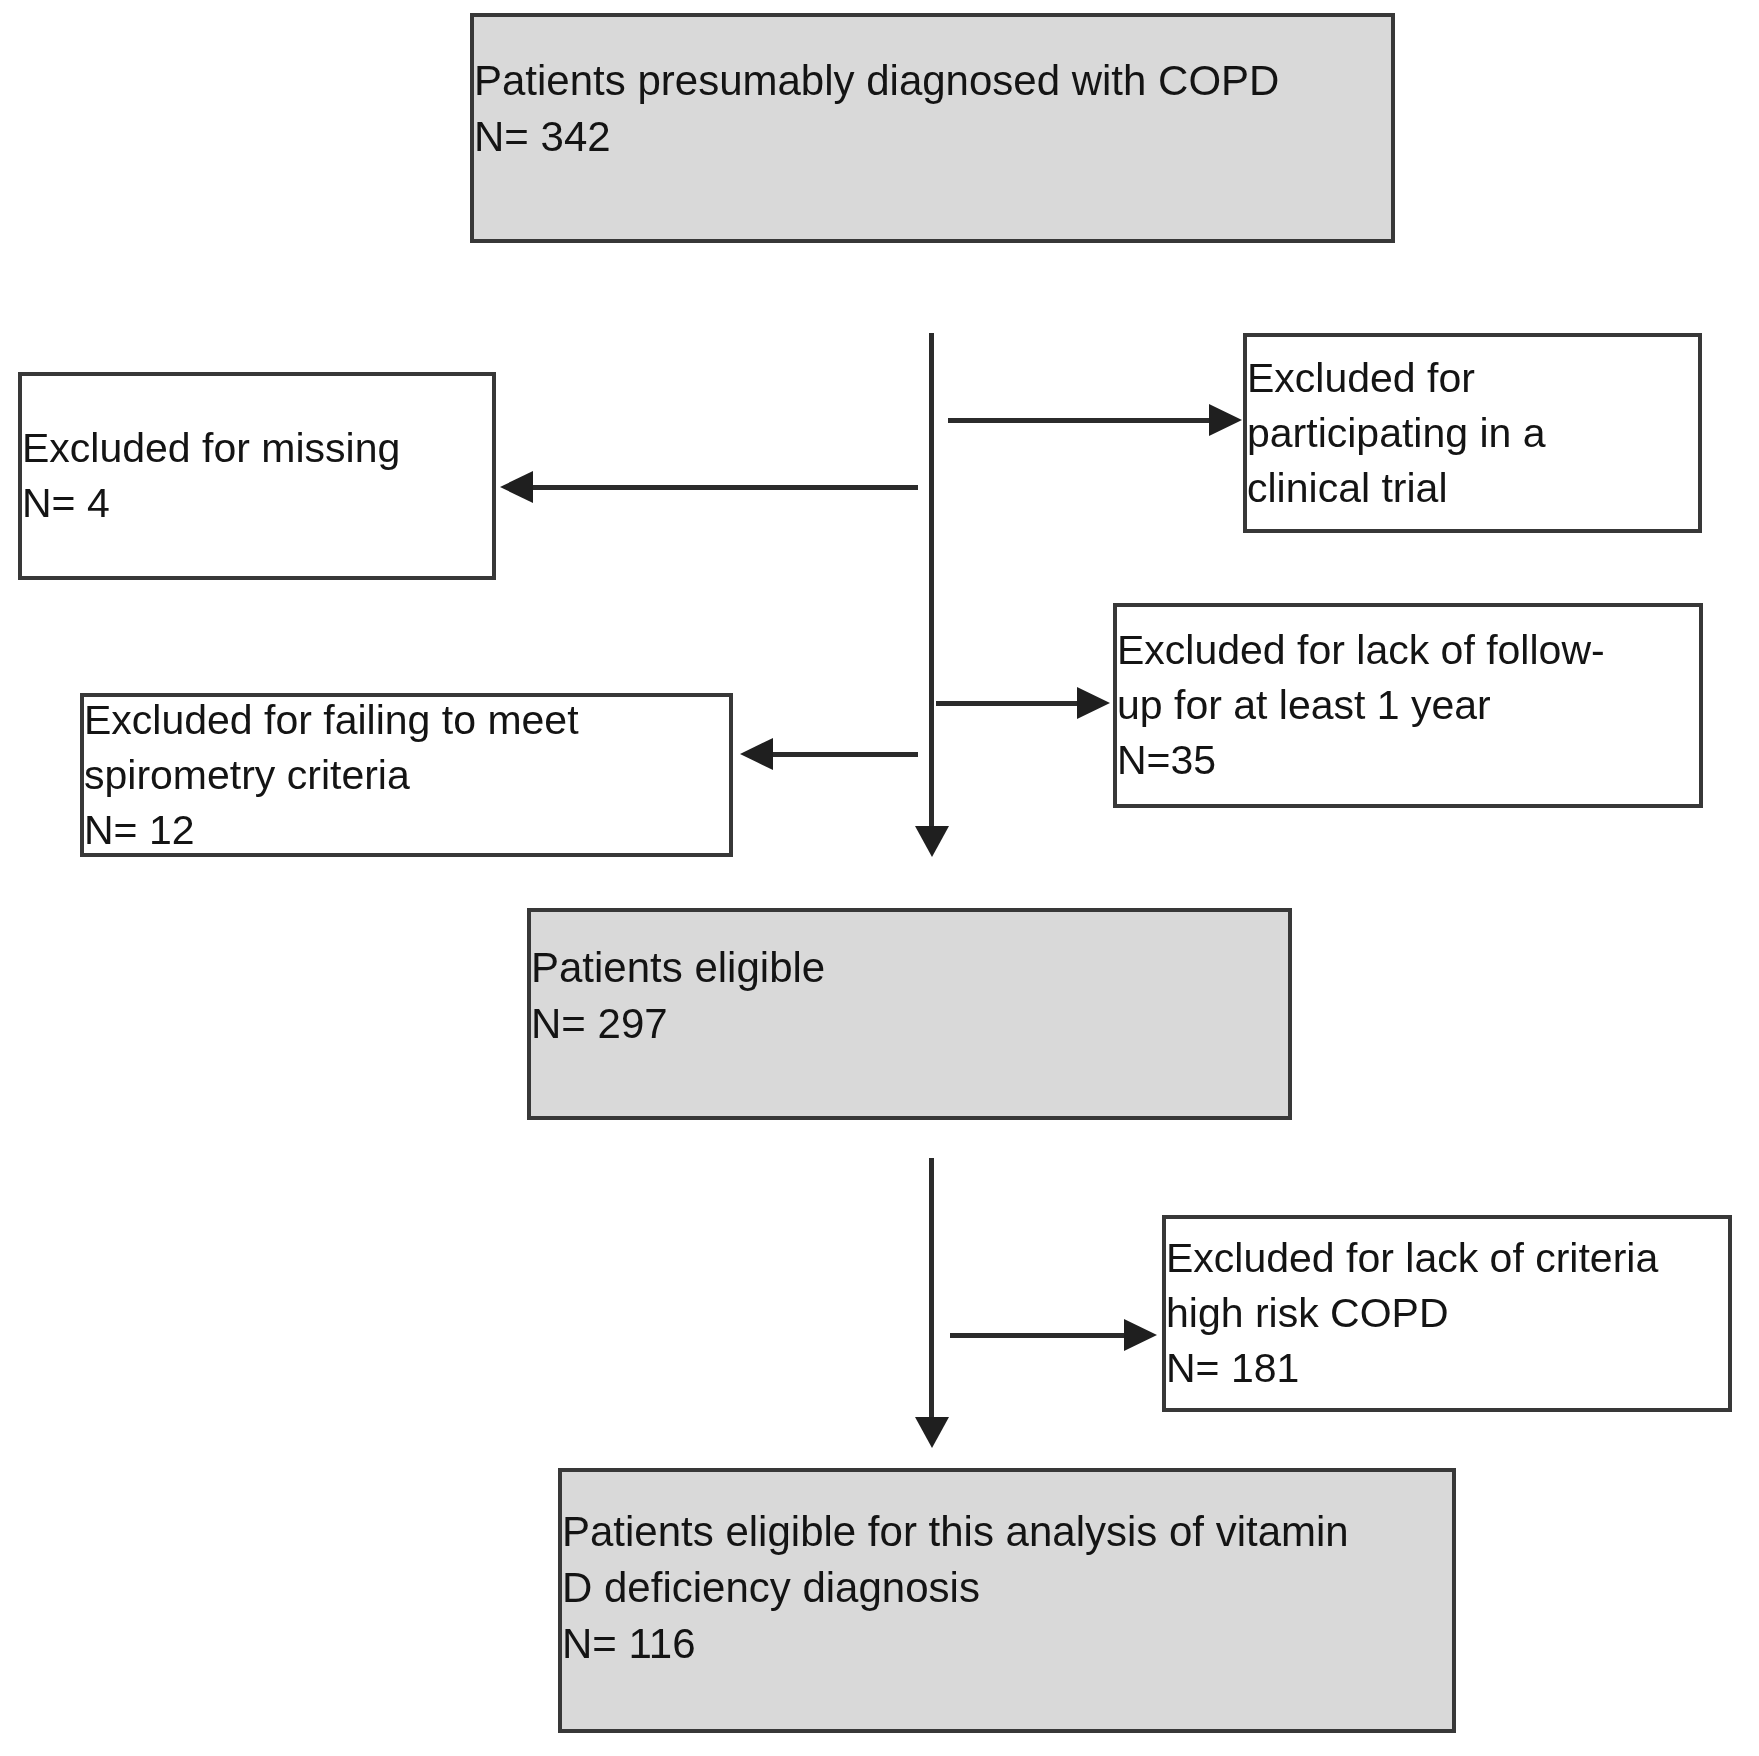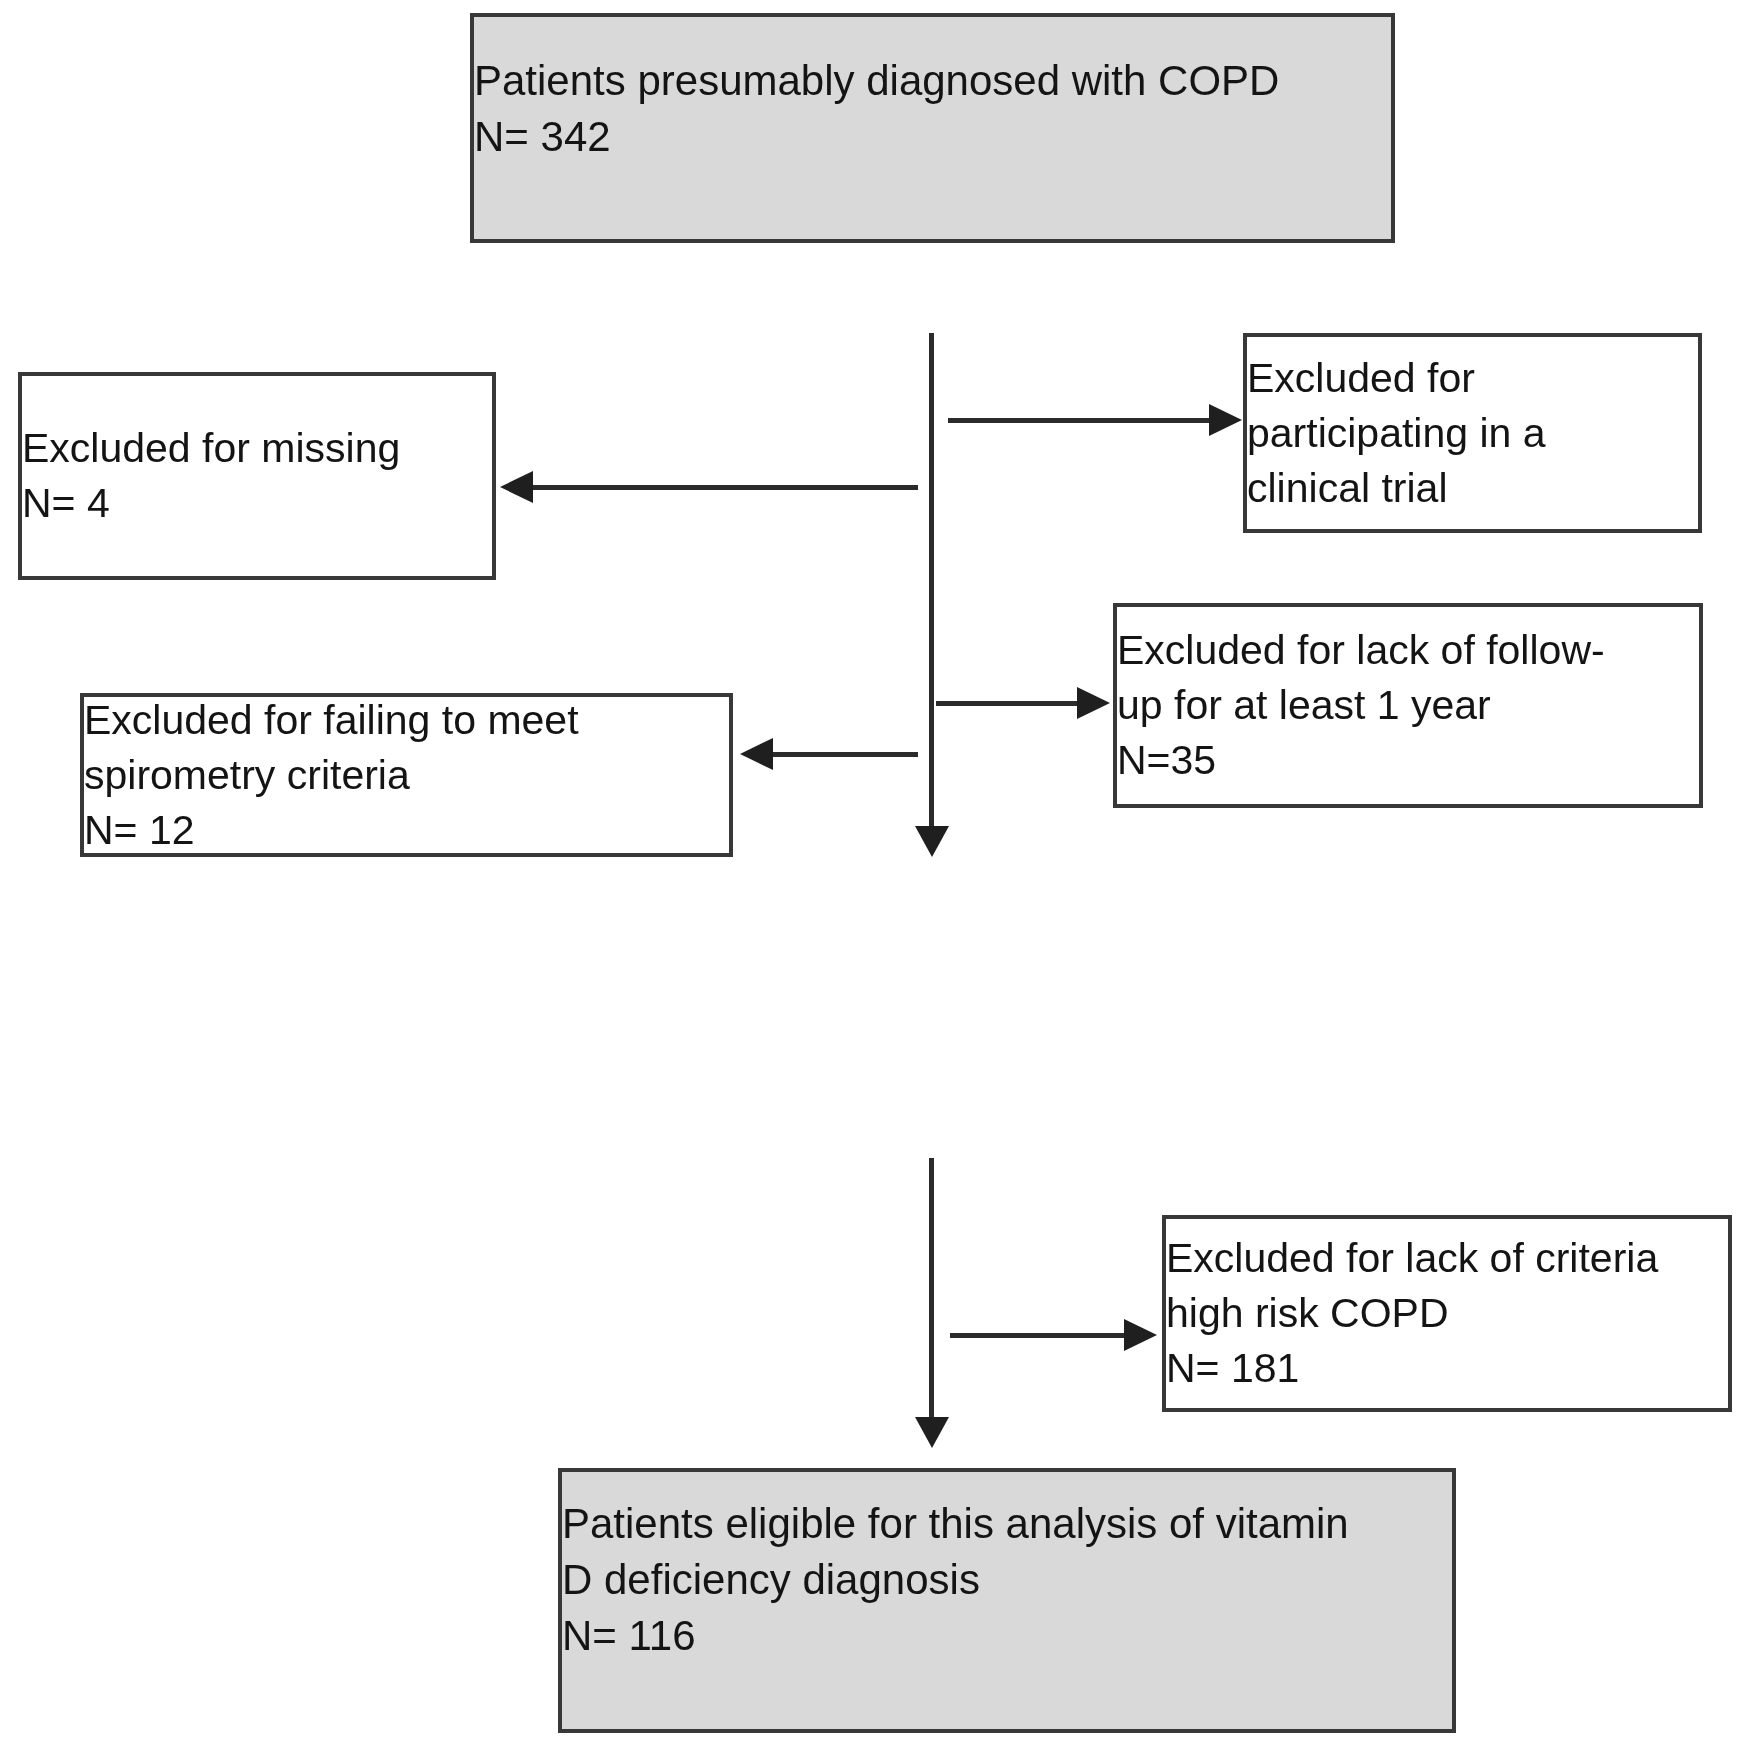--- a/index.html
+++ b/index.html
@@ -108,32 +108,36 @@
     <div class="tline">spirometry criteria</div>
     <div class="tline">N= 12</div>
   </div>
 
   <div class="node exclusion" style="left:1113px; top:603px; width:590px; height:205px;">
     <div class="tline">Excluded for lack of follow-</div>
     <div class="tline">up for at least 1 year</div>
     <div class="tline">N=35</div>
   </div>
 
+  <div class="node milestone" style="left:527px; top:908px; width:765px; height:212px; padding-top:28px;">
+    <div class="tline">Patients eligible</div>
+    <div class="tline">N= 297</div>
+  </div>
 
   <div class="conn" style="left:929px; top:1158px; width:5px; height:260px;"></div>
   <div class="ah ah-down" style="left:915px; top:1417px;"></div>
 
   <div class="conn" style="left:950px; top:1333px; width:176px; height:5px;"></div>
   <div class="ah ah-right" style="left:1124px; top:1319px;"></div>
 
   <div class="node exclusion" style="left:1162px; top:1215px; width:570px; height:197px;">
     <div class="tline">Excluded for lack of criteria</div>
     <div class="tline">high risk COPD</div>
     <div class="tline">N= 181</div>
   </div>
 
-  <div class="node milestone" style="left:558px; top:1468px; width:898px; height:265px; padding-top:24px;">
+  <div class="node milestone" style="left:558px; top:1468px; width:898px; height:265px; padding-top:32px;">
     <div class="tline">Patients eligible for this analysis of vitamin</div>
     <div class="tline">D deficiency diagnosis</div>
     <div class="tline">N= 116</div>
   </div>
 
 </div>
 
 </body></html>

